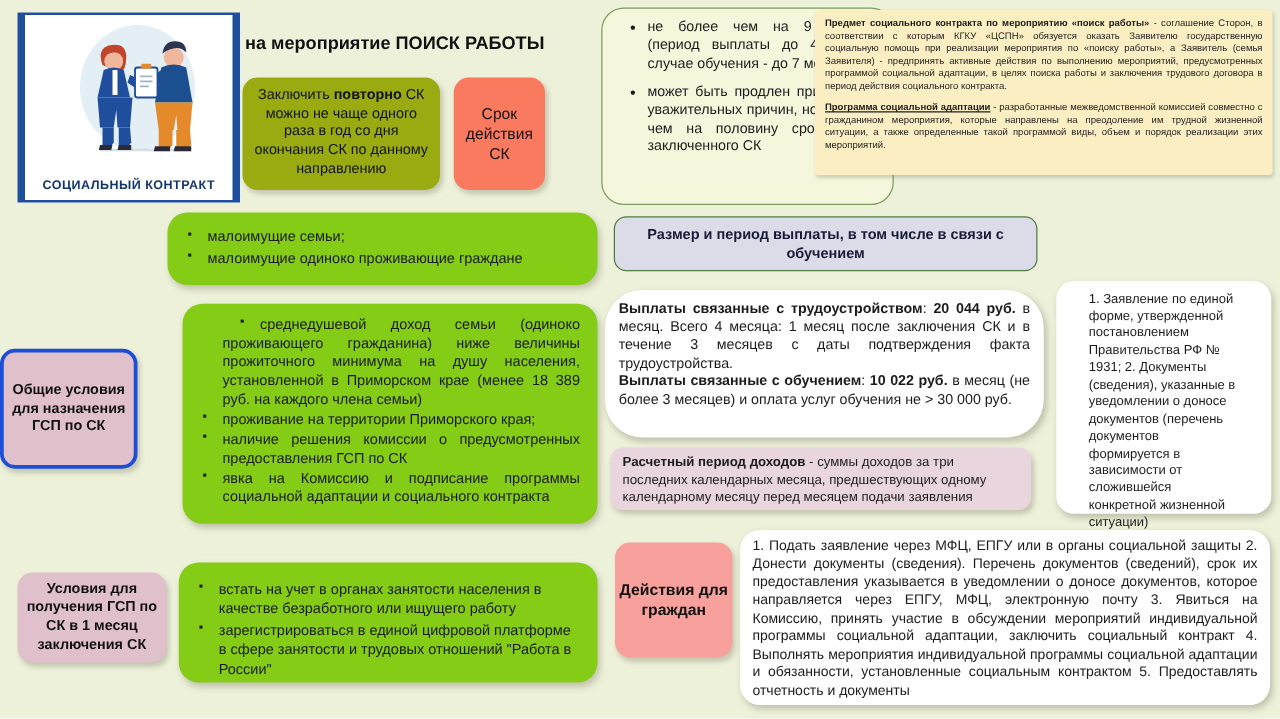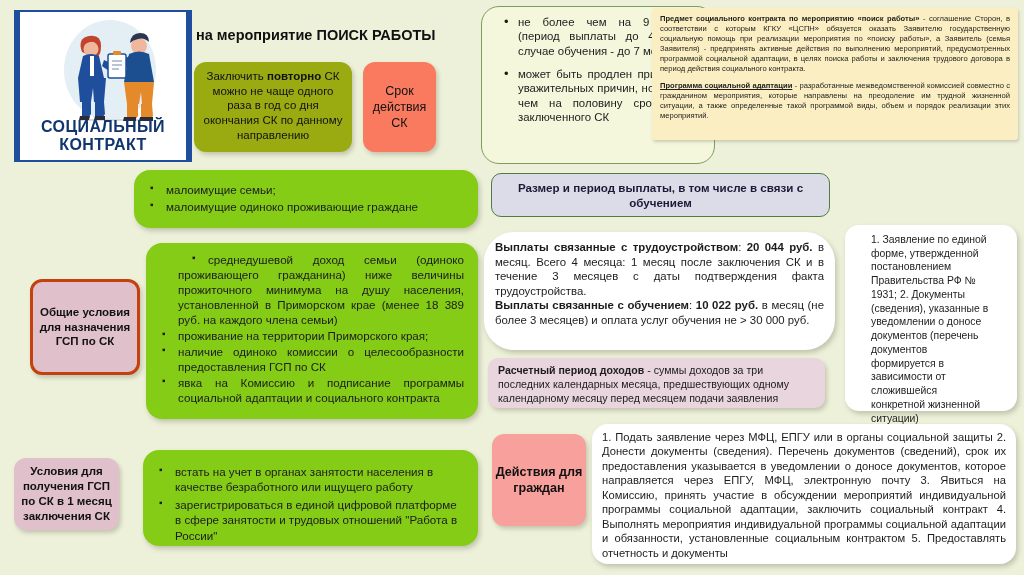--- a/index.html
+++ b/index.html
@@ -34,21 +34,21 @@
     border-bottom: 2px solid #1f4e9c;
   }
   #illustration-card .art {
     position: absolute;
     left: 0; right: 0; top: 4px; height: 112px;
   }
   #illustration-card .caption {
     position: absolute;
     left: 0; right: 0; bottom: 6px;
     text-align: center;
-    font-size: 16px;
+    font-size: 10px;
     font-weight: 700;
     letter-spacing: .4px;
     color: #12356e;
   }
   
   #header-title {
     left: 196px; top: 27px; width: 250px;
     font-size: 14.5px;
     font-weight: 700;
     color: #111;
@@ -132,24 +132,24 @@
     font-size: 11.5px;
     line-height: 1.3;
     color: #111;
     display: flex;
     align-items: center;
     justify-content: center;
     padding: 4px;
   }
   #label-who { left: 12px; top: 176px; width: 114px; height: 60px; }
   #label-common {
-    left: 30px; top: 279px; width: 110px; height: 96px;
-    border: 3px solid #c2410c;
-  }
-  #label-first-month { left: 14px; top: 458px; width: 105px; height: 72px; }
+    left: 0; top: 279px; width: 110px; height: 96px;
+    border: 3px solid #1d4ed8;
+  }
+  #label-first-month { left: 14px; top: 458px; width: 119px; height: 72px; }
   
   .white-card {
     background: #84cc16;
     border-radius: 16px;
     padding: 10px 14px;
     box-shadow: 2px 3px 5px rgba(90,90,70,0.30);
   }
   .white-card ul {
     margin: 0;
     padding: 0;
@@ -343,21 +343,21 @@
     <ul>
       <li>малоимущие семьи;</li>
       <li>малоимущие одиноко проживающие граждане</li>
     </ul>
   </div>
 
   <div class="box white-card" id="card-common">
     <ul>
       <li class="indent-first">среднедушевой доход семьи (одиноко проживающего гражданина) ниже величины прожиточного минимума на душу населения, установленной в Приморском крае (менее 18 389 руб. на каждого члена семьи)</li>
       <li>проживание на территории Приморского края;</li>
-      <li>наличие одиноко комиссии о целесообразности предоставления ГСП по СК</li>
+      <li>наличие решения комиссии о предусмотренных предоставления ГСП по СК</li>
       <li>явка на Комиссию и подписание программы социальной адаптации и социального контракта</li>
     </ul>
   </div>
 
   <div class="box white-card" id="card-first-month">
     <ul>
       <li>встать на учет в органах занятости населения в качестве безработного или ищущего работу</li>
       <li>зарегистрироваться в единой цифровой платформе в сфере занятости и трудовых отношений "Работа в России"</li>
     </ul>
   </div>

